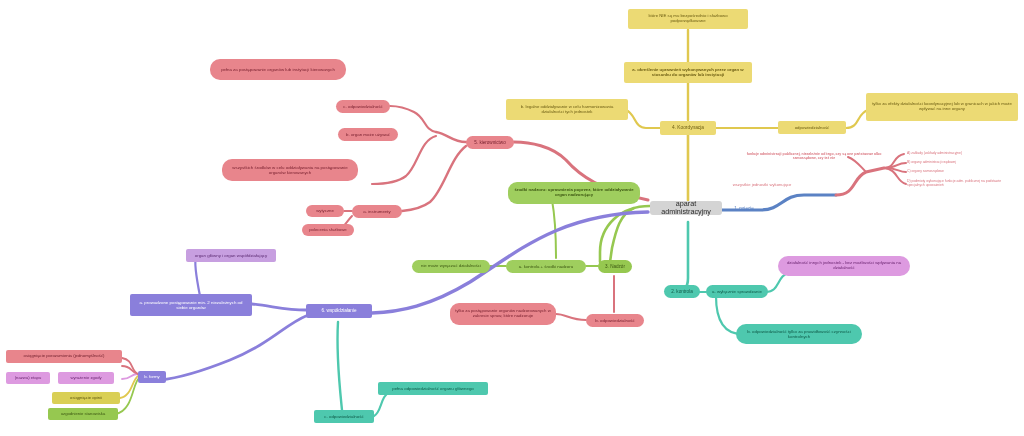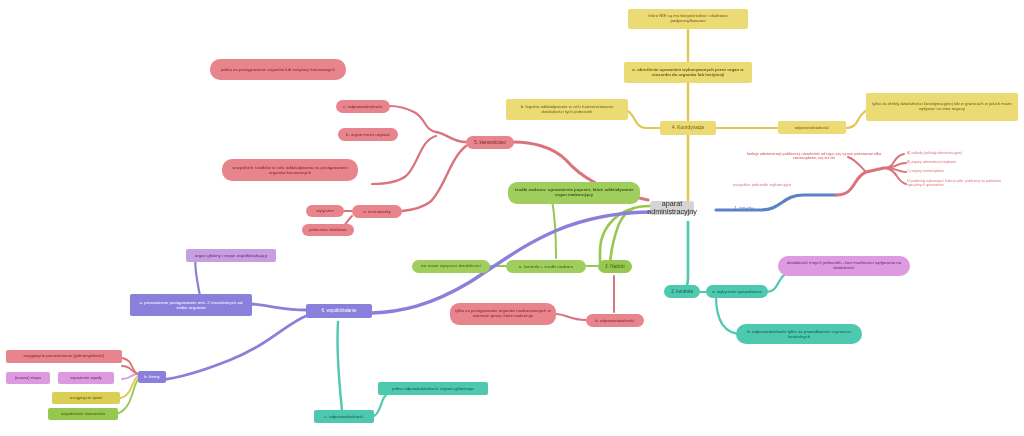--- a/index.html
+++ b/index.html
@@ -81,21 +81,21 @@
 
       <path d="M122,379 C132,379 130,374 138,374" stroke="#dd9ae0" stroke-width="1.8"></path>
       <path d="M86,379 L94,379" stroke="#c79fe0" stroke-width="1.8"></path>
       <path d="M122,366 C132,366 130,372 138,374" stroke="#d9737d" stroke-width="1.8"></path>
       <path d="M122,358 C134,360 130,370 138,374" stroke="#d9737d" stroke-width="1.8"></path>
       <path d="M120,398 C132,396 132,380 138,376" stroke="#e0c84f" stroke-width="1.8"></path>
       <path d="M116,414 C134,410 132,382 140,377" stroke="#96c850" stroke-width="1.8"></path>
     </g>
   </svg>
 
-  <div class="node nd-center" style="left:650px;top:201px;width:44px;height:14px;">
+  <div class="node nd-center" style="left:650px;top:201px;width:72px;height:14px;">
     <span>aparat administracyjny</span>
   </div>
 
   <div class="node nd-blueTxt" style="left:722px;top:203px;width:44px;height:11px;font-size:4.6px;">
     <span>1. pojęcie</span>
   </div>
   <div class="node nd-redTxt" style="left:720px;top:180px;width:84px;height:10px;font-size:4.2px;">
     <span>wszystkie jednostki wykonujące</span>
   </div>
   <div class="node nd-redTxt bold" style="left:738px;top:149px;width:152px;height:14px;font-size:3.5px;">

